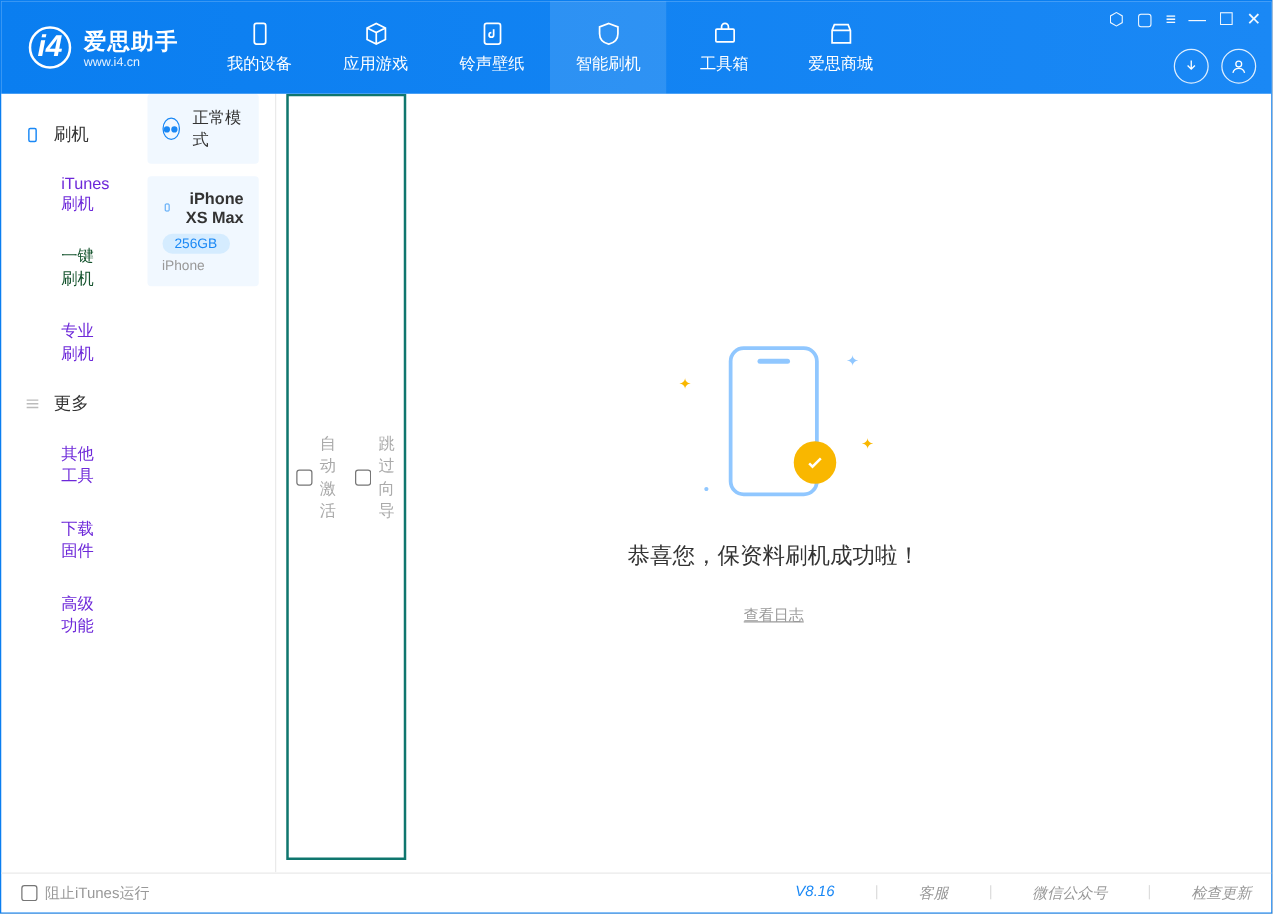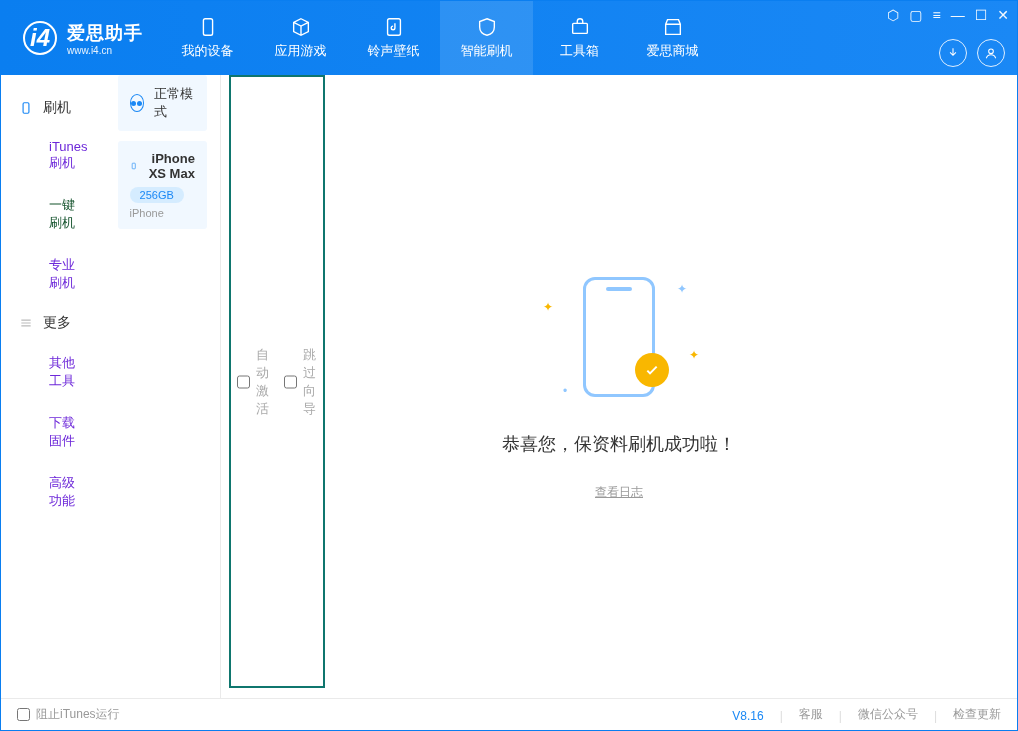--- a/index.html
+++ b/index.html
@@ -51,21 +51,21 @@
     .spark { position: absolute; font-size: 12px; color: #f9b700; }
     .spark.a { left: 14px; top: 28px; } .spark.b { right: 22px; top: 10px; color: #90c7ff; }
     .spark.c { left: 34px; bottom: 4px; color: #90c7ff; } .spark.d { right: 10px; bottom: 40px; }
     .success-msg { font-size: 18px; color: #333; margin-bottom: 28px; }
     .ok-btn { padding: 10px 54px; border: 1px solid #ddd; background: #fff; font-size: 14px; color: #444; cursor: pointer; margin-bottom: 20px; }
     .log-link { font-size: 12px; color: #999; cursor: pointer; text-decoration: underline; }
 
     .statusbar { height: 32px; border-top: 1px solid #eaeaea; display: flex; align-items: center; padding: 0 16px; font-size: 12px; color: #999; }
     .statusbar .sb-left { display: flex; align-items: center; gap: 6px; }
     .statusbar .sb-left input { width: 13px; height: 13px; }
-    .statusbar .sb-right { margin-left: auto; display: flex; align-items: flex-end; gap: 16px; }
+    .statusbar .sb-right { margin-left: auto; display: flex; align-items: flex-start; gap: 32px; font-style: italic; }
     .statusbar .sep { color: #ddd; }
     .statusbar .ver { color: #1a88f5; }
     .statusbar .link { cursor: pointer; }
   </style>
 </head>
 <body>
 
 <div class="window">
 
   <div class="titlebar">

